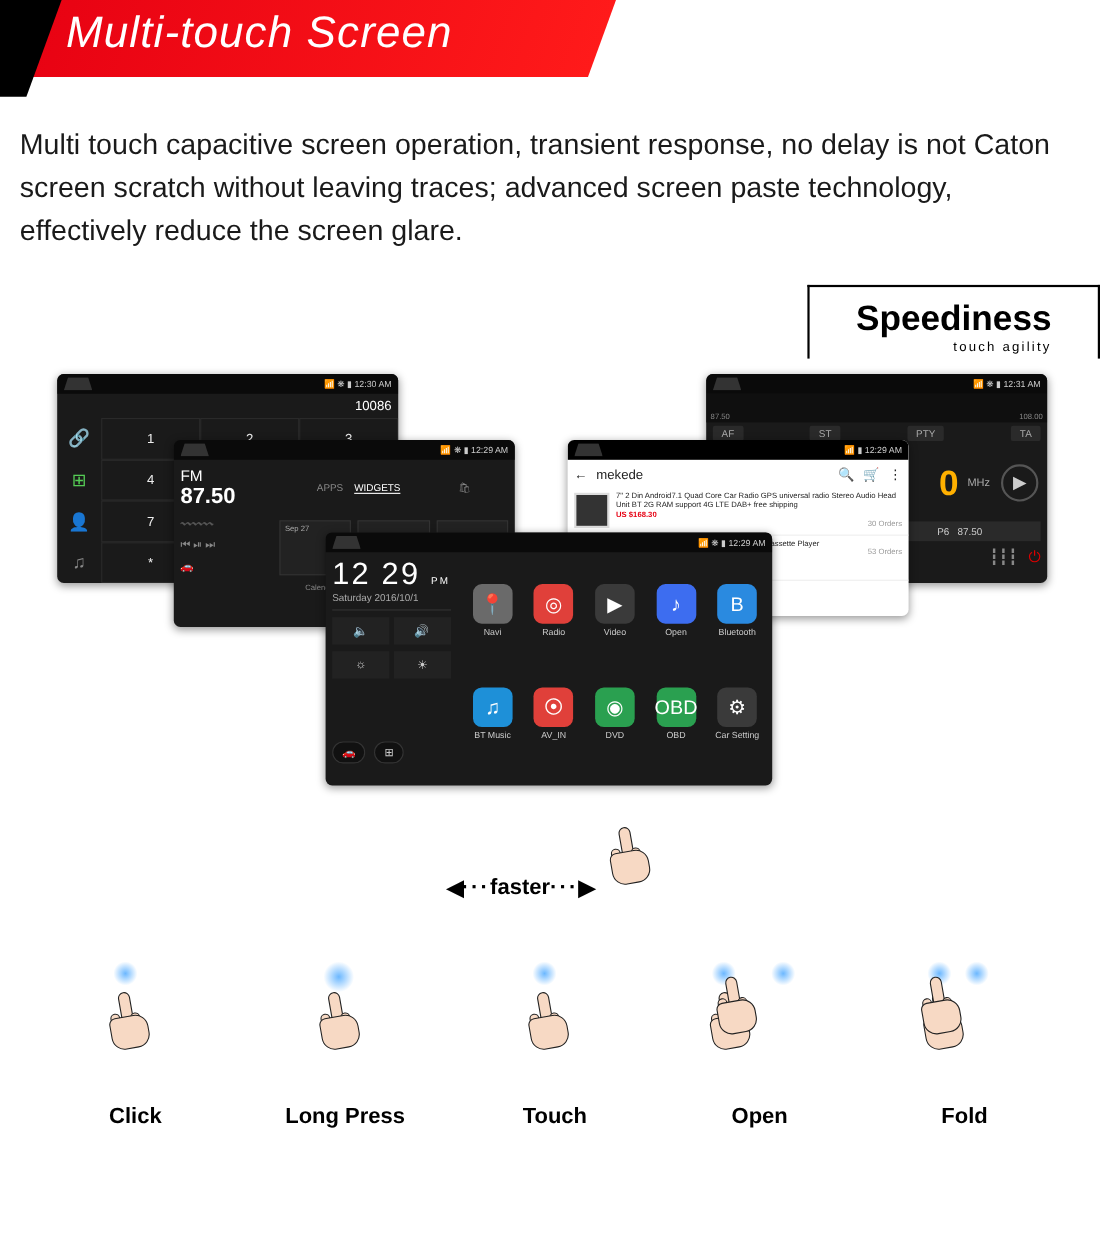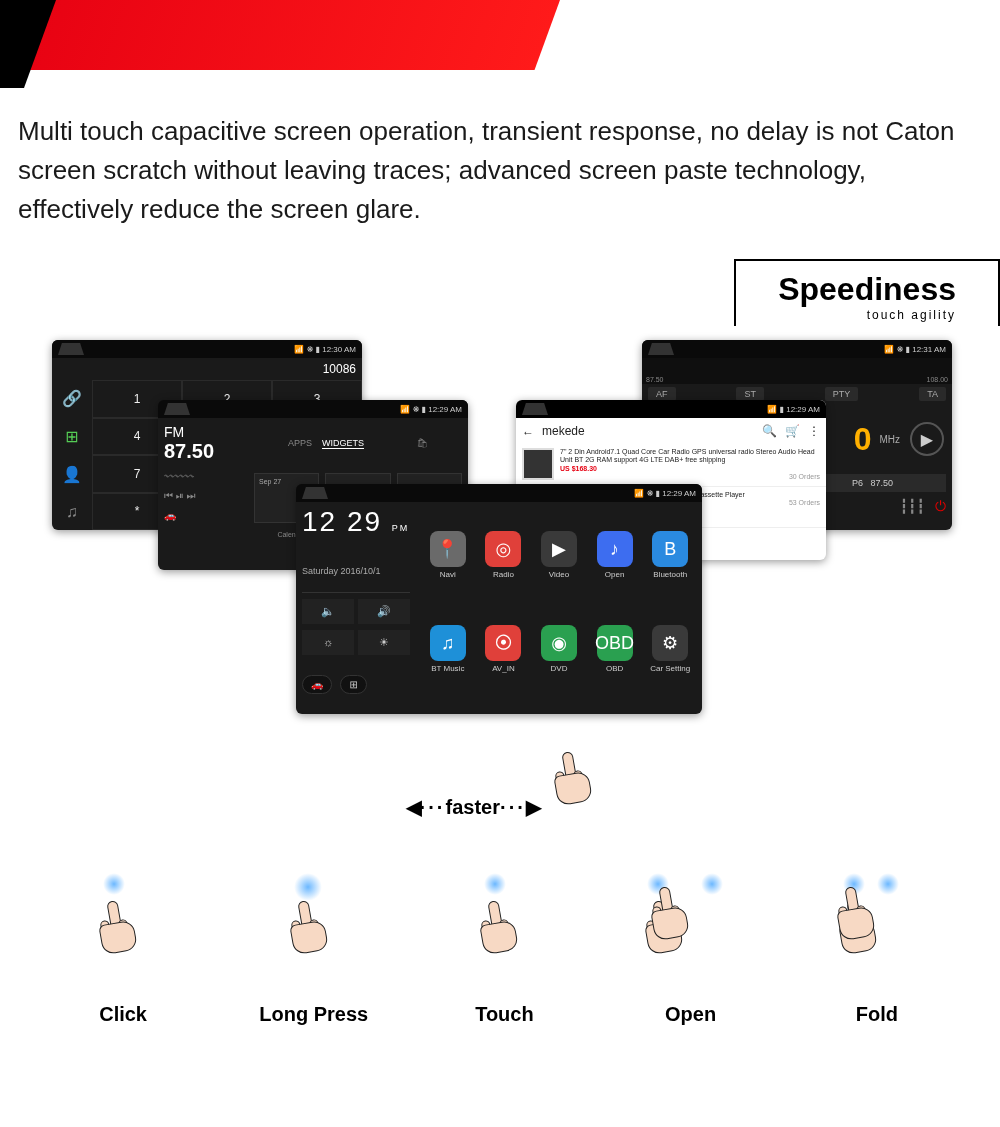--- a/index.html
+++ b/index.html
@@ -71,21 +71,21 @@
 .shop-thumb::before { content:""; position:absolute; left:2px; top:2px; right:2px; bottom:2px; background:#333; }
 .shop-txt { font-size:7px; line-height:1.2; flex:1; }
 .shop-price { color:#e60012; font-weight:bold; }
 
 
 .sc-main { left: 296px; top: 144px; width: 406px; height: 230px; z-index: 20; }
 .main-body { display:flex; height:200px; }
 .main-left { width:120px; display:flex; flex-direction:column; padding:4px 6px; }
 .clock { color:#fff; }
 .clock-time { font-size:28px; letter-spacing:2px; }
-.clock-date { font-size:9px; color:#aaa; border-bottom:1px solid #333; padding-bottom:16px;margin-top:28px; }
+.clock-date { font-size:9px; color:#aaa; border-bottom:1px solid #333; padding-bottom:6px; }
 .vol-row { display:flex; gap:4px; margin-top:6px; }
 .vol-row div { flex:1; background:#222; text-align:center; padding:6px 0; color:#ccc; font-size:11px; }
 .bot-pills { display:flex; gap:8px; padding:4px 0; }
 .pill { background:#111; border:1px solid #333; border-radius:14px; padding:3px 8px; font-size:10px; color:#ffb000; }
 .app-grid { flex:1; display:grid; grid-template-columns:repeat(5,1fr); grid-template-rows:repeat(2,1fr); gap:4px; padding:8px 6px; }
 .app { display:flex; flex-direction:column; align-items:center; justify-content:center; font-size:8px; color:#ccc; }
 .app .ic { width:36px; height:36px; border-radius:8px; display:flex; align-items:center; justify-content:center; font-size:18px; color:#fff; margin-bottom:3px; }
 
 
 .faster-wrap { text-align:center; margin-top:4px; }
@@ -106,20 +106,21 @@
 .gest-hand { position:relative; width:100px; height:110px; }
 .gest-label { font-size:20px; font-weight:600; }
 .two-hands .hand:nth-child(2){ position:absolute; left:40px; top:0; transform:rotate(10deg) scaleX(-1);}
 </style>
 </head>
 <body>
 
 <div class="header-banner">
   <div class="red-bar"></div>
   <div class="black-left"></div>
+  <div class="header-title">Multi-touch Screen</div>
 </div>
 
 <div class="description">Multi touch capacitive screen operation, transient response, no delay is not Caton screen scratch without leaving traces; advanced screen paste technology, effectively reduce the screen glare.</div>
 
 <div class="speed-section">
   <div class="speed-box">
     <div class="speed-title">Speediness</div>
     <div class="speed-sub">touch  agility</div>
   </div>
 </div>

